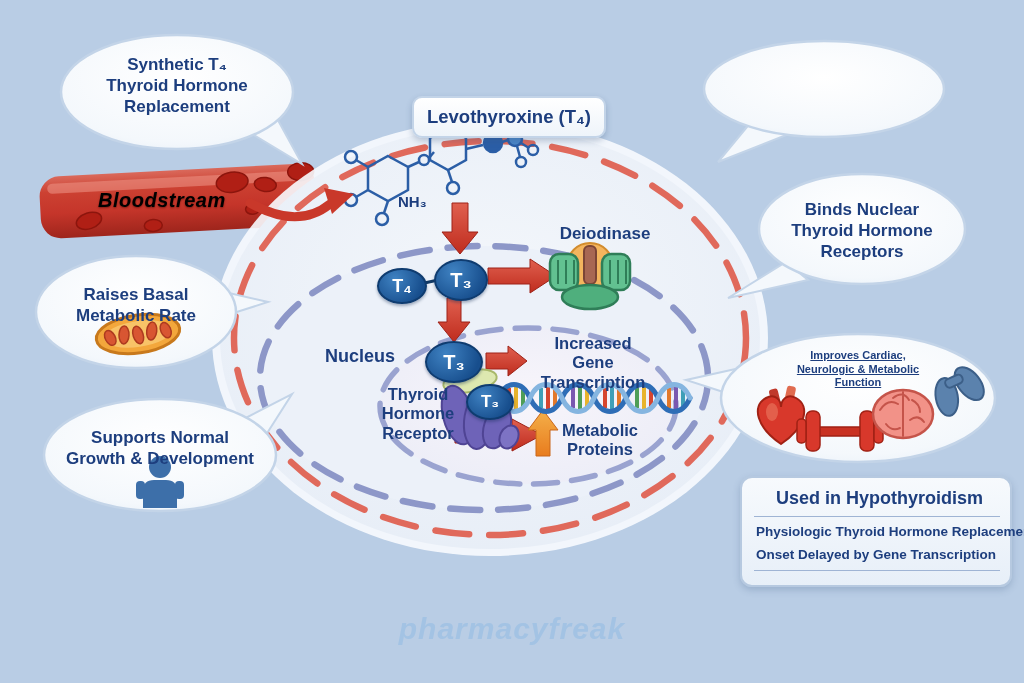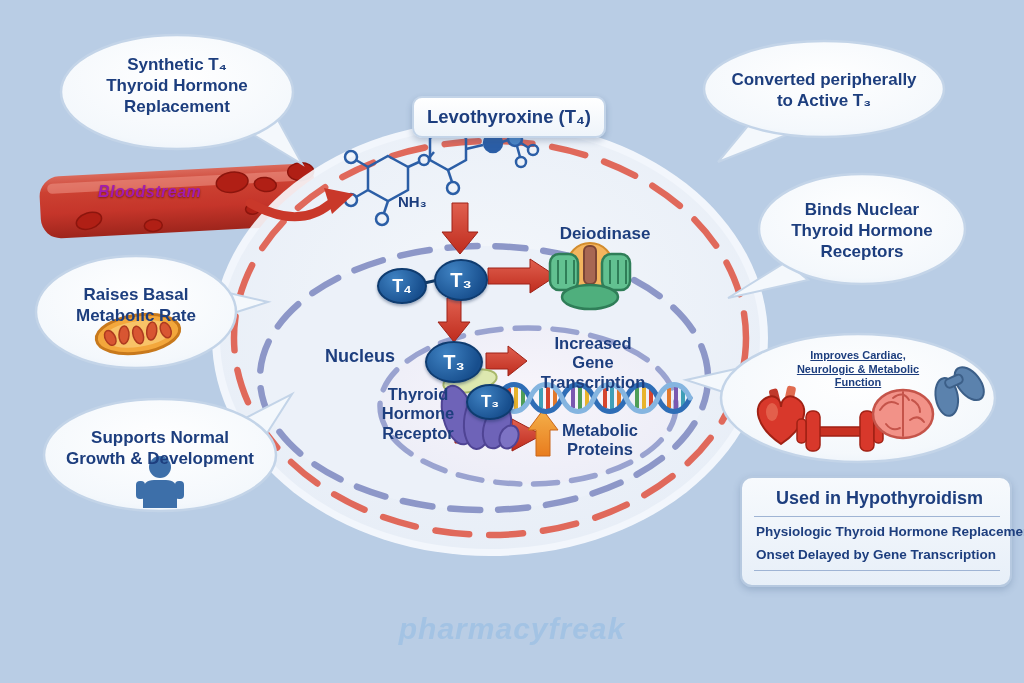--- a/index.html
+++ b/index.html
@@ -25,22 +25,22 @@
   }
   .title-box {
     position:absolute; left:412px; top:96px; width:190px; height:38px;
     background:linear-gradient(#ffffff,#eef4fa);
     border:2px solid #c3d4e8; border-radius:10px;
     box-shadow:0 3px 6px rgba(60,90,130,.3);
     color:#1d3e7e; font-weight:bold; font-size:18.5px;
     display:flex; align-items:center; justify-content:center;
   }
   .blood-label {
-    position:absolute; left:98px; top:183px; color:#a21caf; font-weight:bold;
-    font-style:italic; font-size:16px; text-shadow:0 1px 2px rgba(80,10,5,.6);
+    position:absolute; left:98px; top:189px; color:#000000; font-weight:bold;
+    font-style:italic; font-size:20px; text-shadow:0 1px 2px rgba(80,10,5,.6);
     letter-spacing:.5px;
   }
   .infobox {
     position:absolute; left:740px; top:476px; width:272px;
     background:linear-gradient(#f7fafd,#e7eff8);
     border:2px solid #b6c9e0; border-radius:12px;
     box-shadow:0 3px 7px rgba(60,90,130,.25);
     color:#1d3e7e; padding:9px 10px 9px 12px; box-sizing:border-box;
   }
   .infobox-title { font-size:18px; font-weight:bold; padding:1px 0 5px 2px;margin-left:20px; }
@@ -267,22 +267,20 @@
   </svg>
 
   <div class="bubble-text" style="left:77px; top:54px; width:200px;">Synthetic T₄
 Thyroid Hormone
 Replacement</div>
 
   <div class="title-box">
     <span>Levothyroxine (T₄)</span>
   </div>
 
-  <div class="bubble-text" style="left:712px; top:69px; width:224px;">Converted peripherally
-to Active T₃</div>
 
   <div class="bubble-text" style="left:770px; top:199px; width:184px;">Binds Nuclear
 Thyroid Hormone
 Receptors</div>
 
   <div class="blood-label">Bloodstream</div>
 
   <div class="bubble-text" style="left:44px; top:284px; width:184px;">Raises Basal
 Metabolic Rate</div>
 

